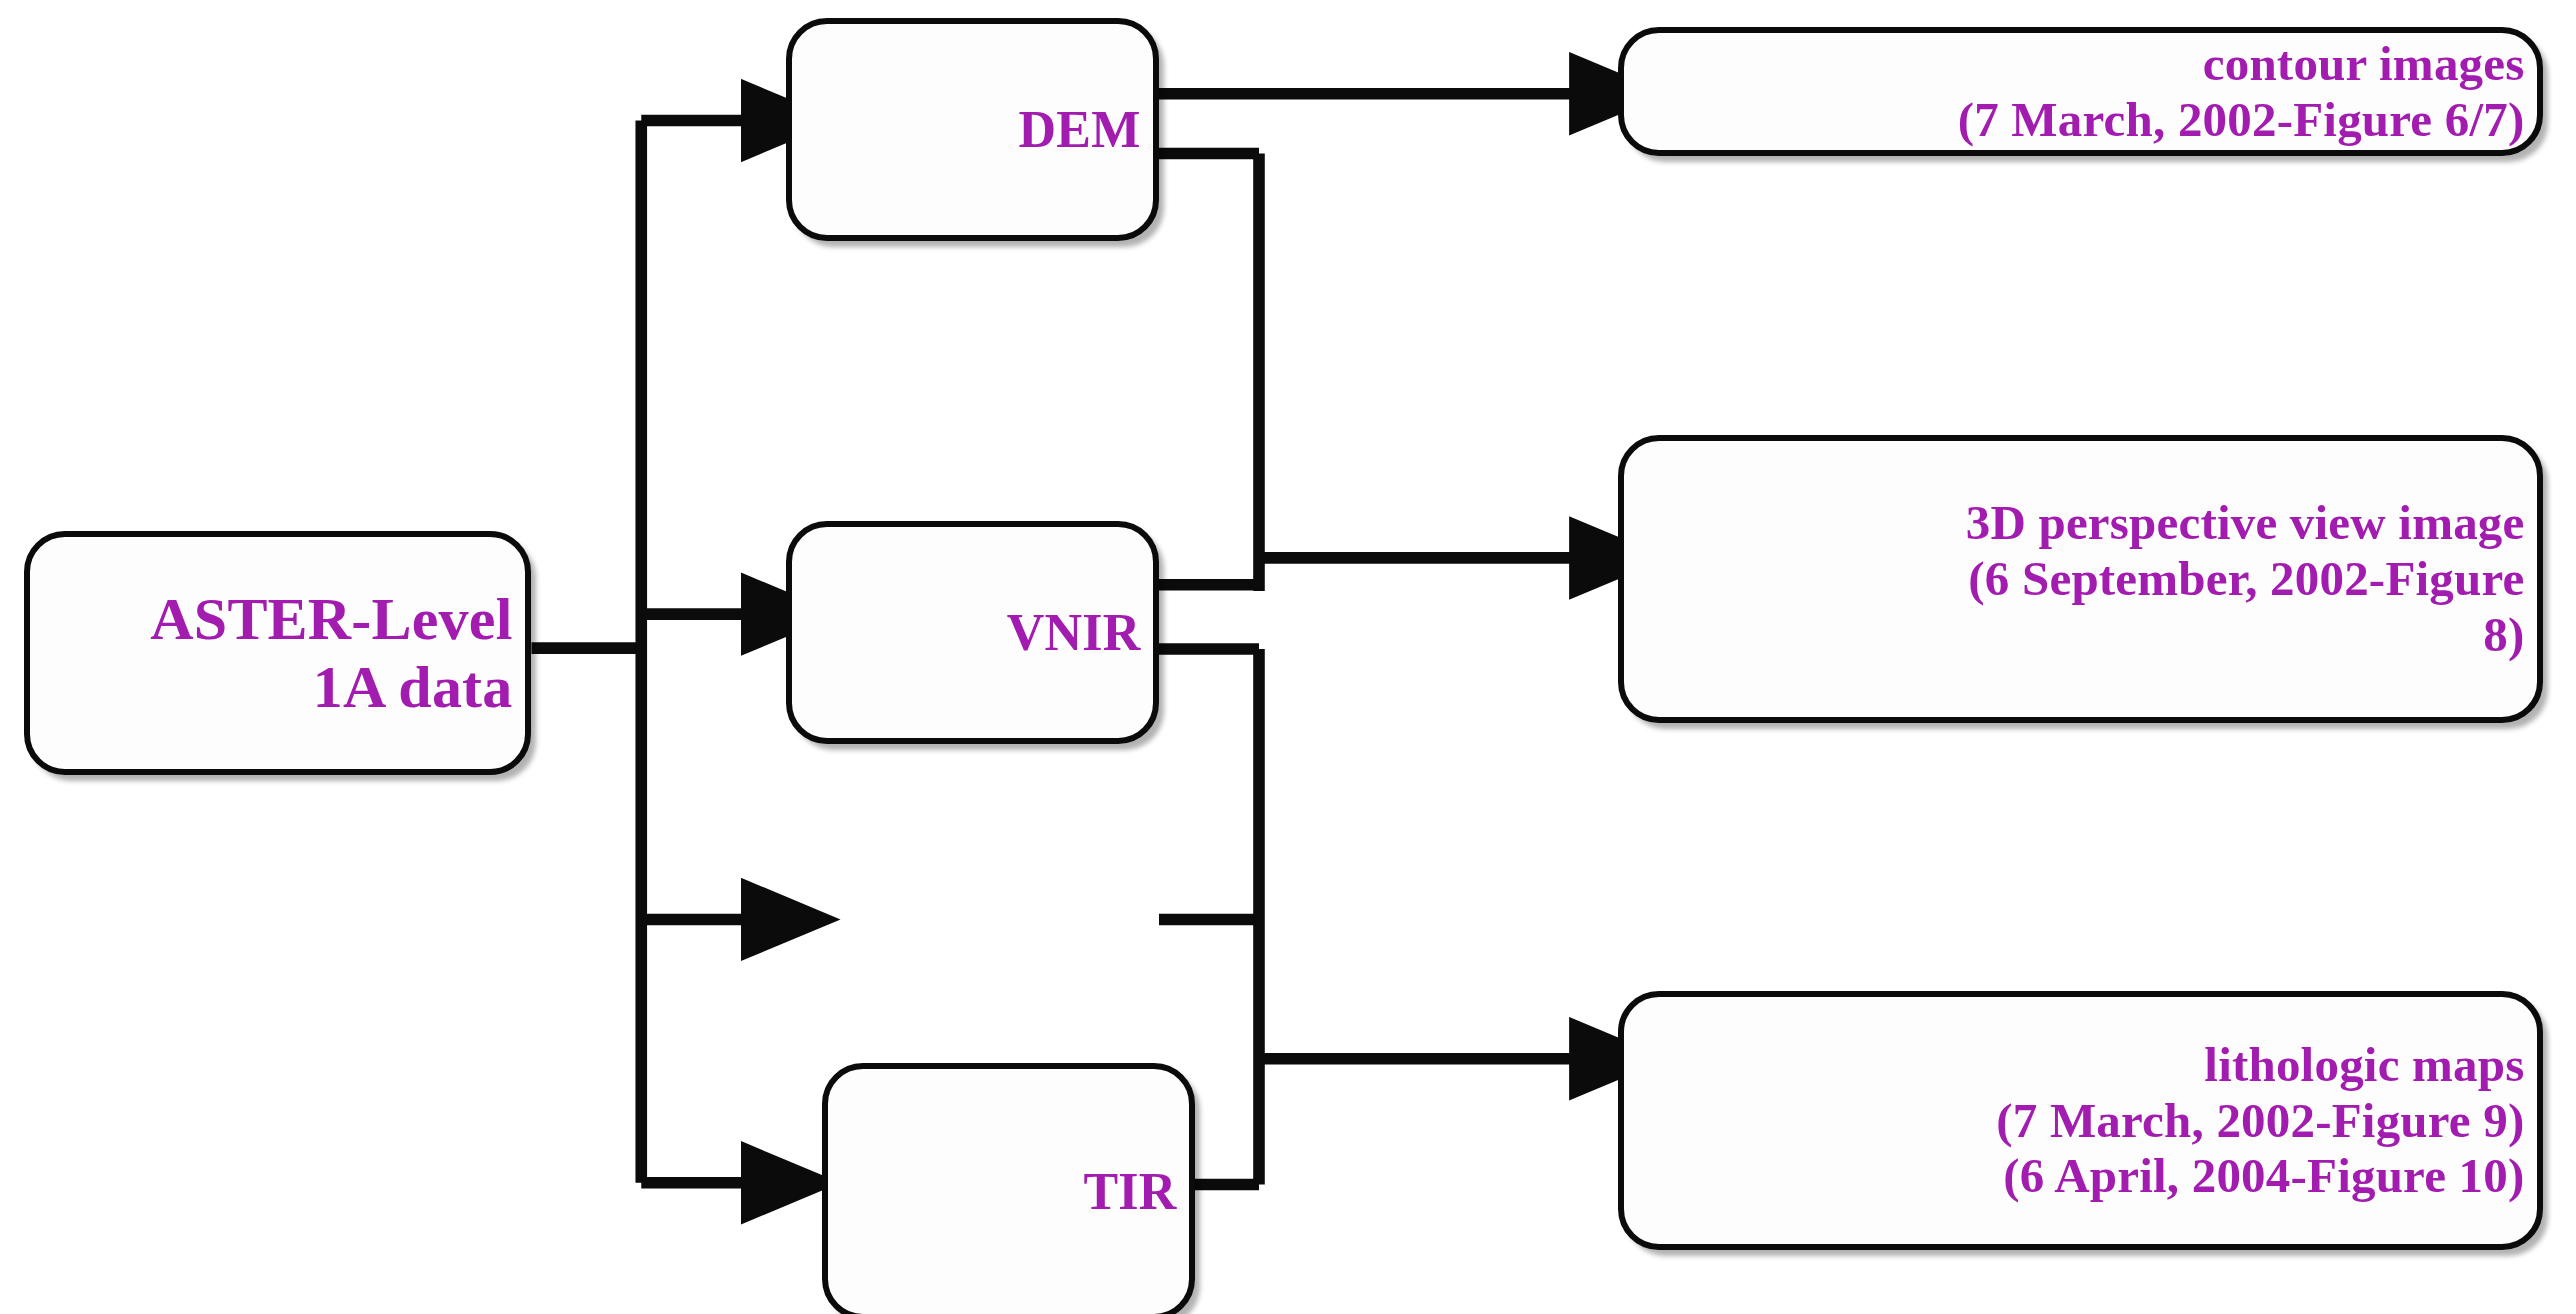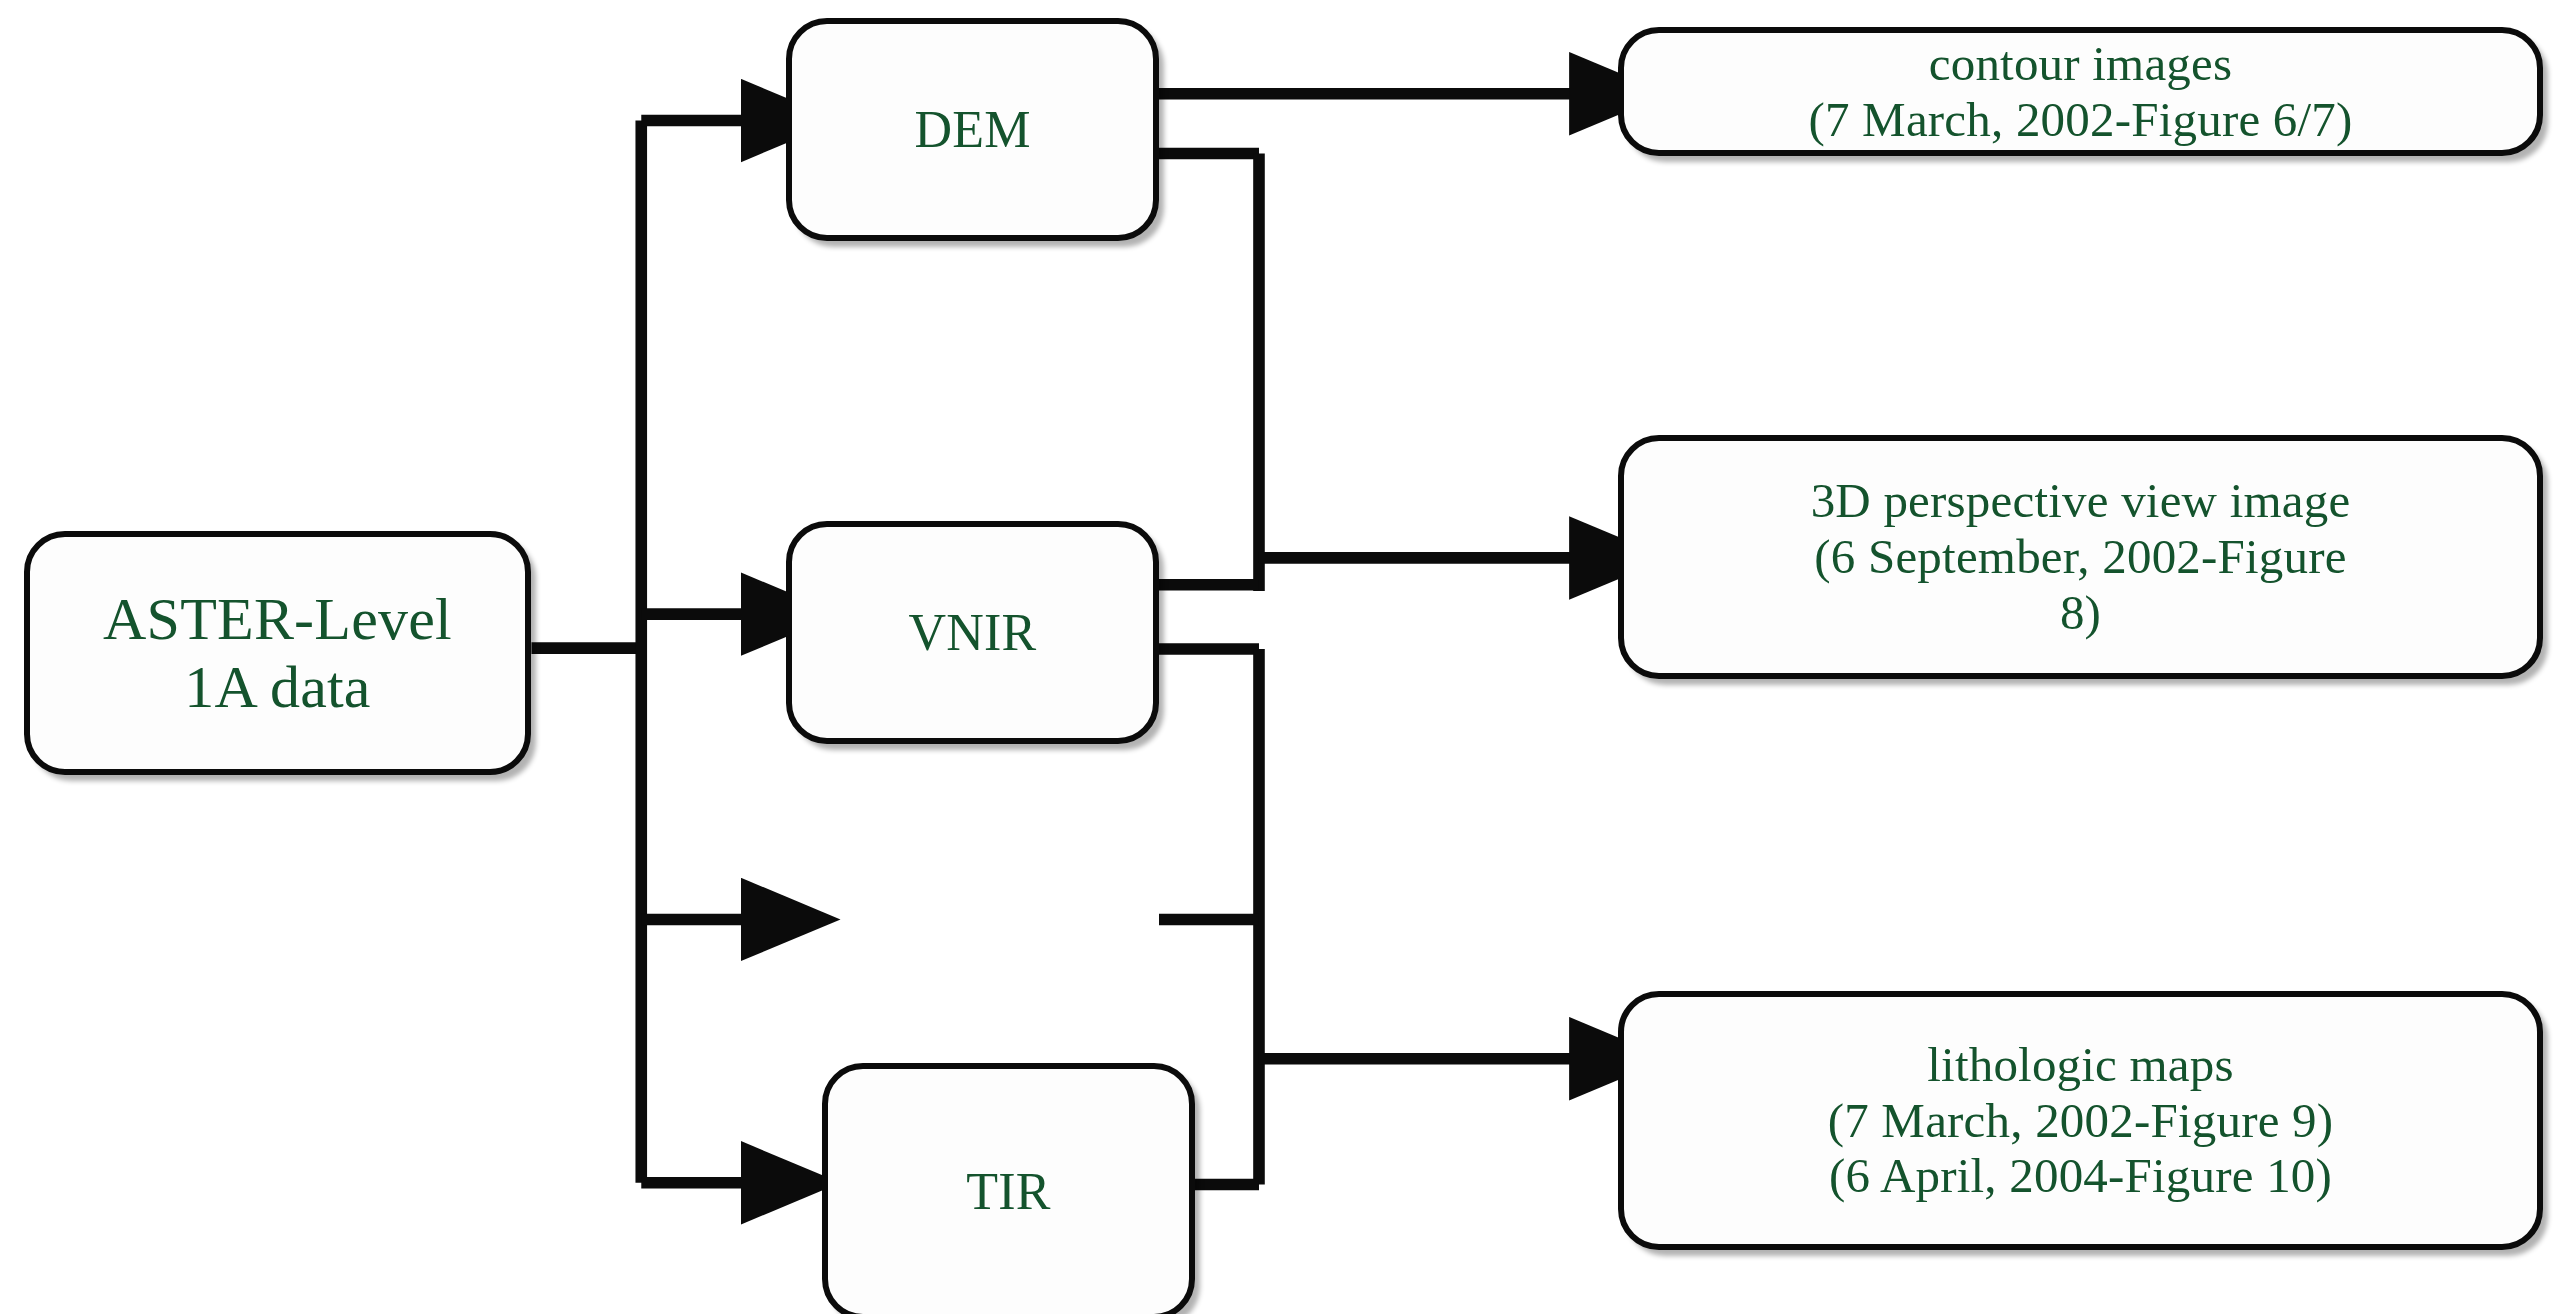--- a/index.html
+++ b/index.html
@@ -25,23 +25,23 @@
   }
   .node {
     position: absolute;
     box-sizing: border-box;
     background: #fdfdfd;
     border: 6.3px solid #0b0b0b;
     border-radius: 41px;
     display: flex;
     align-items: center;
     justify-content: center;
-    text-align: center;
-    color: #14532d;
-    font-weight: normal;
+    text-align: right;
+    color: #a21caf;
+    font-weight: bold;
     letter-spacing: 0.2px;
     box-shadow: 6.3px 7.1px 5.4px -1.8px rgba(0,0,0,0.30);
     z-index: 3;
   }
   .node .label {
     display: block;
     width: 100%;
     line-height: 1.14;
     padding: 0 12.5px;
   }
@@ -119,21 +119,21 @@
 
   <div class="node stage-node" style="left:822px; top:1063px; width:373px; height:257px;">
     <span class="label" style="white-space: pre-line;">TIR</span>
   </div>
 
   <div class="node out-node" style="left:1618px; top:27px; width:925px; height:129px;">
     <span class="label" style="white-space: pre-line;">contour images
 (7 March, 2002-Figure 6/7)</span>
   </div>
 
-  <div class="node out-node" style="left:1618px; top:435px; width:925px; height:244px;">
+  <div class="node out-node" style="left:1618px; top:435px; width:925px; height:288px;">
     <span class="label" style="white-space: pre-line;">3D perspective view image
 (6 September, 2002-Figure
 8)</span>
   </div>
 
   <div class="node out-node" style="left:1618px; top:991px; width:925px; height:259px;">
     <span class="label" style="white-space: pre-line;">lithologic maps
 (7 March, 2002-Figure 9)
 (6 April, 2004-Figure 10)</span>
   </div>

